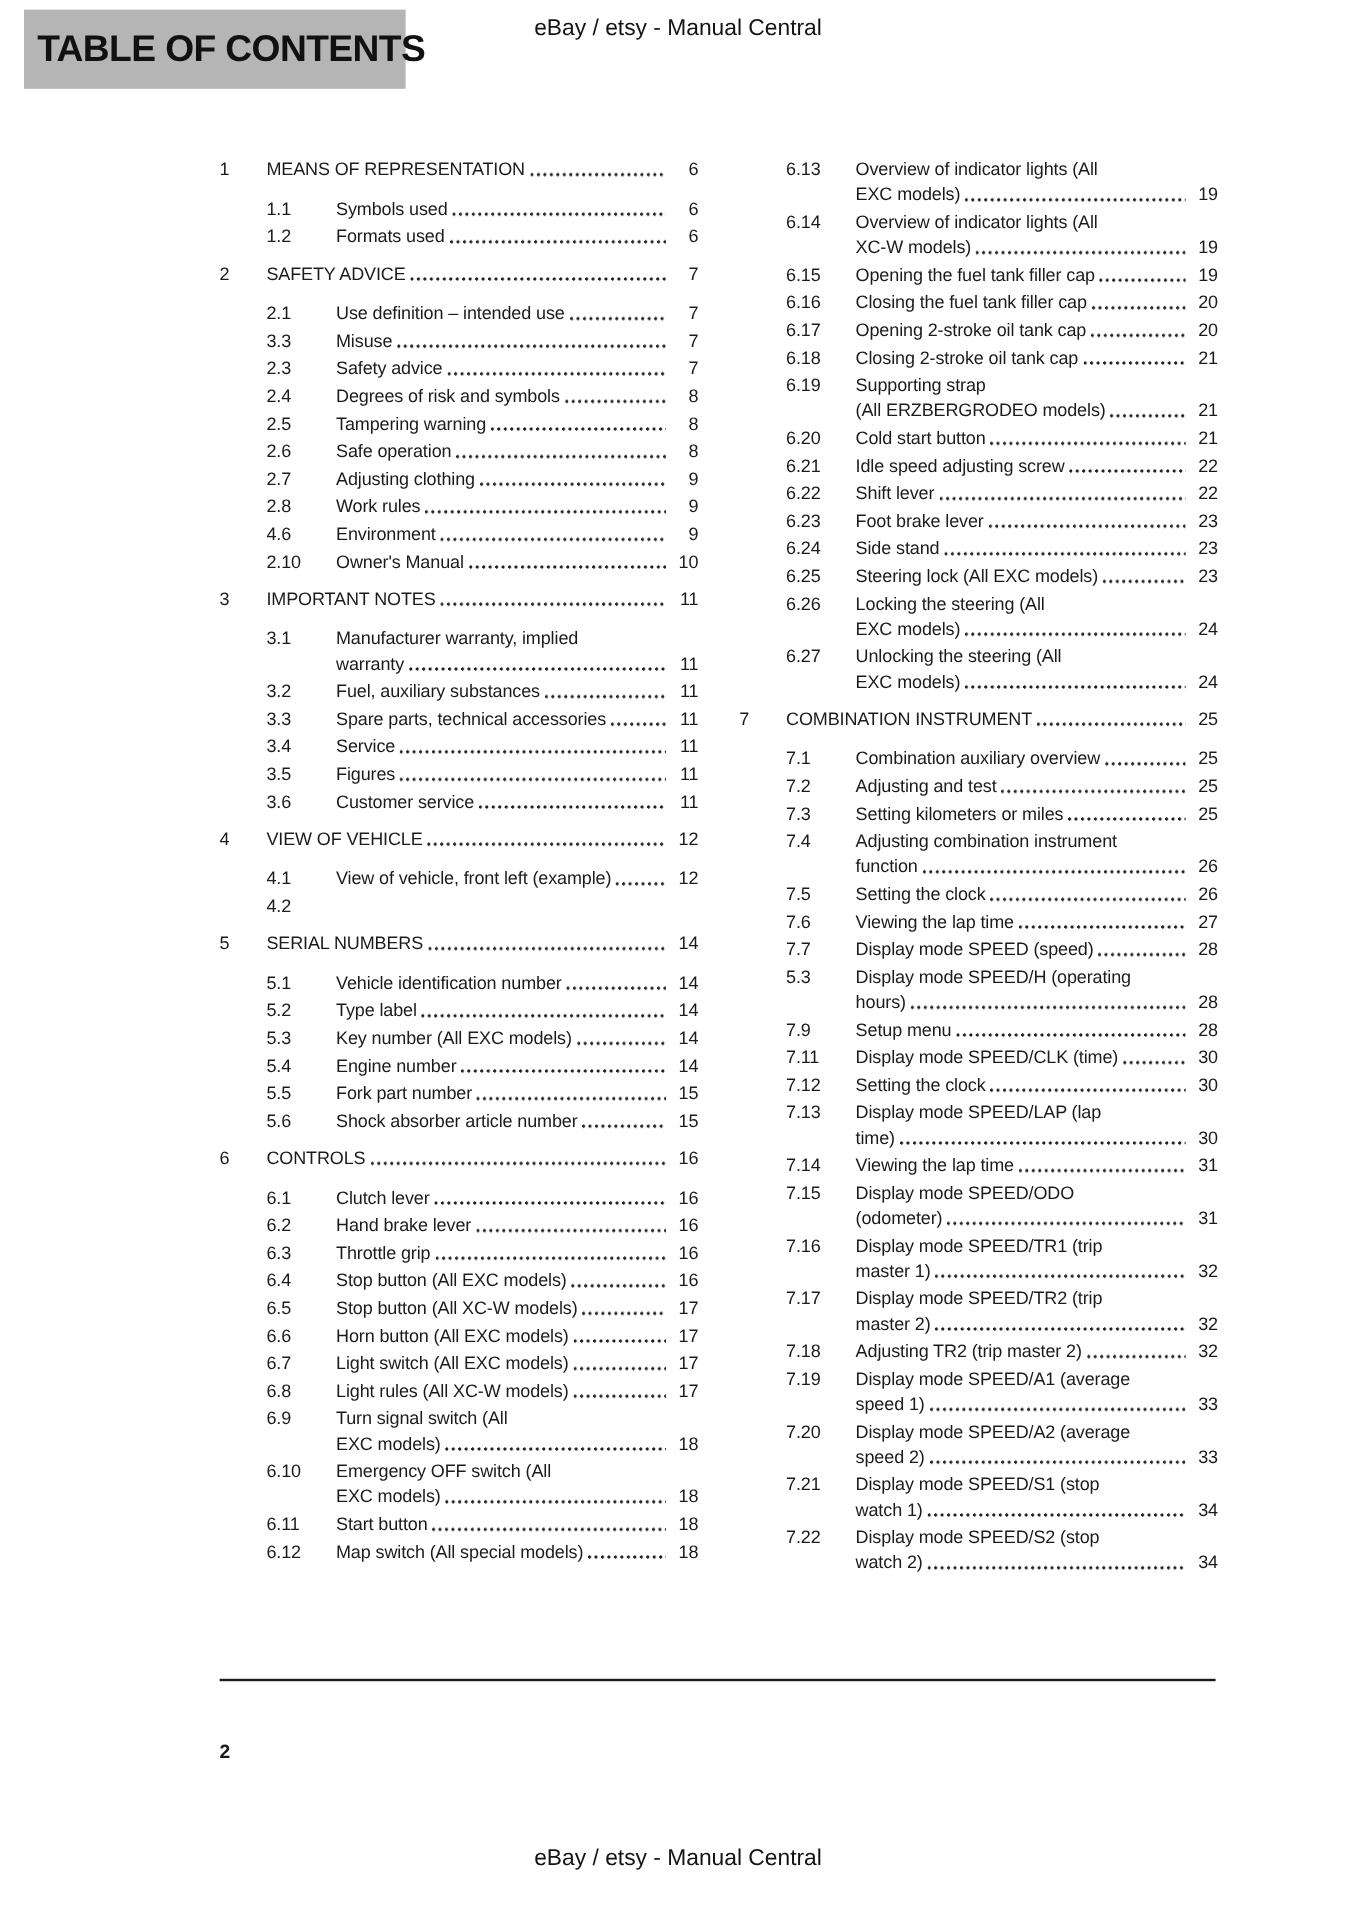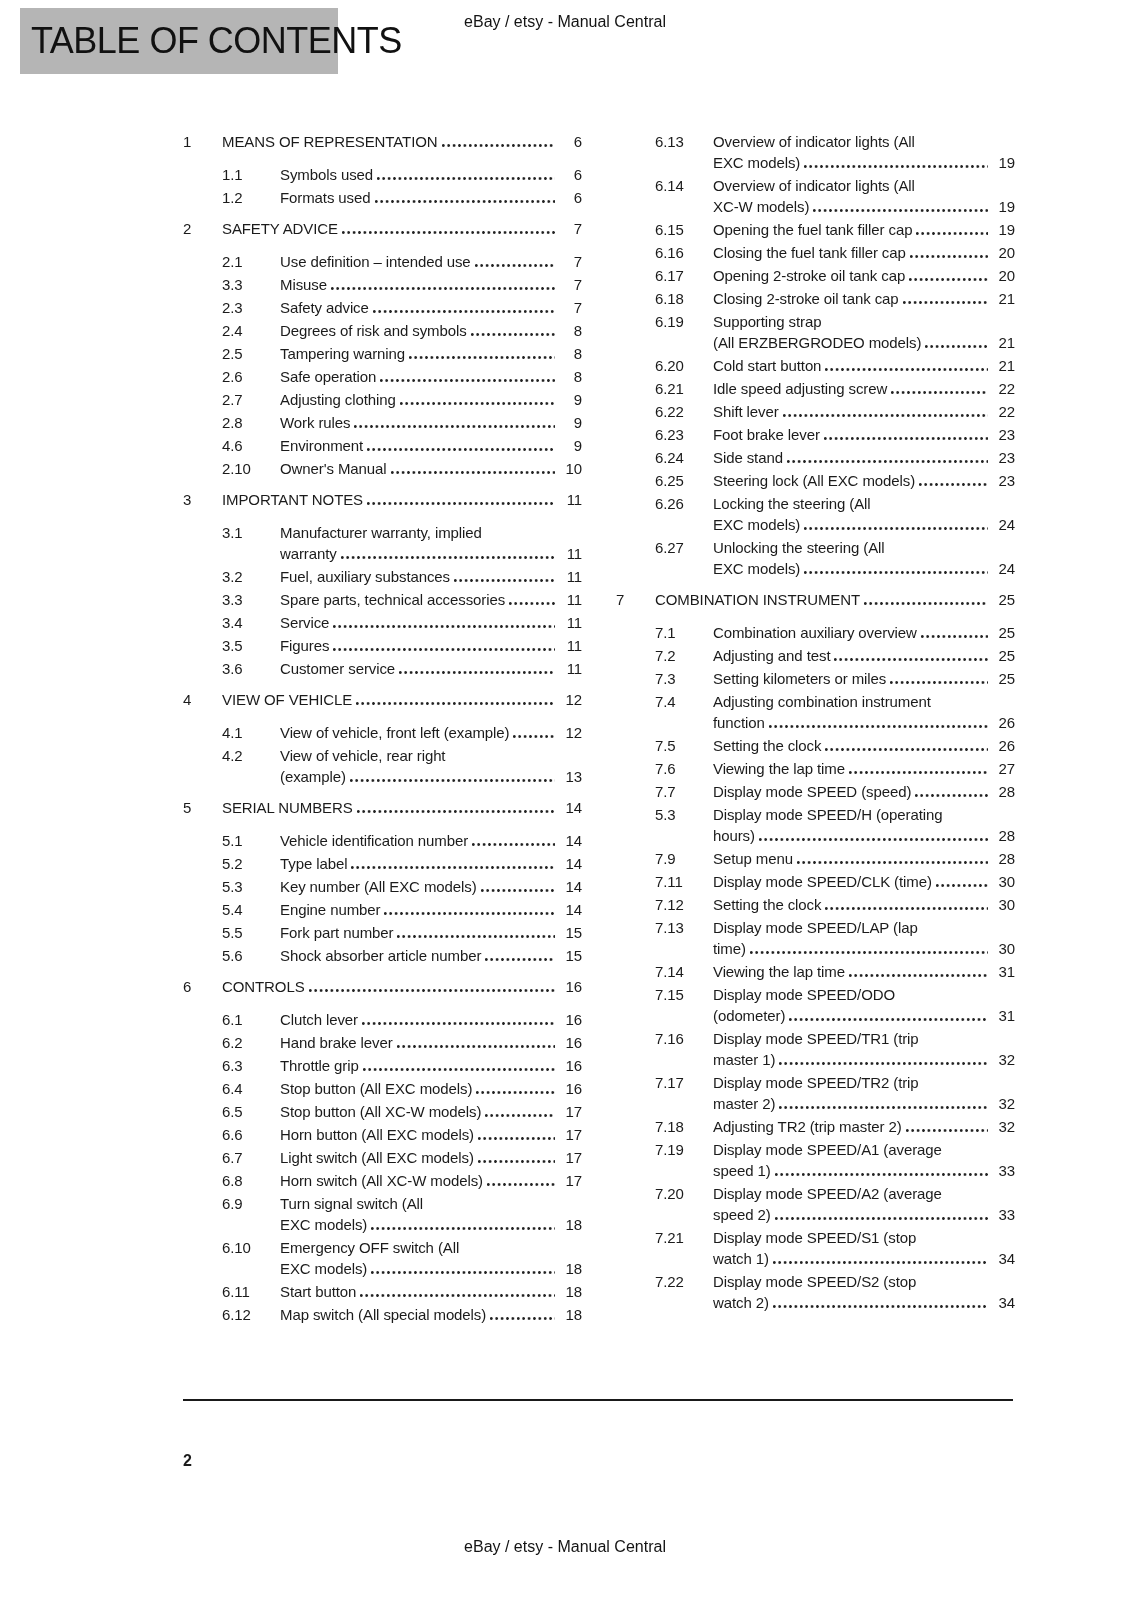--- a/index.html
+++ b/index.html
@@ -15,31 +15,31 @@
   
   .toc-banner {
     position: absolute;
     left: 20px; top: 8px;
     width: 318px; height: 66px;
     background: #b5b5b5;
     display: flex; align-items: center;
     padding-left: 11px;
   }
   .toc-banner .banner-text {
-    font-size: 36px;
-    font-weight: normal;
+    font-size: 31px;
+    font-weight: bold;
     letter-spacing: -0.5px;
     color: #111;
     white-space: nowrap;
   }
   .watermark {
     position: absolute;
     left: 0; width: 100%;
     text-align: center;
-    font-size: 16px;
+    font-size: 19px;
     color: #141414;
   }
   .watermark.top { top: 13px; }
   .watermark.bottom { top: 1538px; }
 
   
   .toc-columns {
     position: absolute;
     left: 183px; top: 131px;
     width: 832px;
@@ -336,28 +336,20 @@
           <div class="body">
             <div class="last-line">
               <span class="ttext">View of vehicle, front left (example)</span>
               <span class="dots"></span>
               <span class="pagenum">12</span>
             </div>
           </div>
         </div>
         <div class="entry level2">
           <span class="num">4.2</span>
-          <div class="body">
-            <div class="pre-line">View of vehicle, rear right</div>
-            <div class="last-line">
-              <span class="ttext">(example)</span>
-              <span class="dots"></span>
-              <span class="pagenum">13</span>
-            </div>
-          </div>
         </div>
         <div class="entry level1">
           <span class="num">5</span>
           <div class="body">
             <div class="last-line">
               <span class="ttext">SERIAL NUMBERS</span>
               <span class="dots"></span>
               <span class="pagenum">14</span>
             </div>
           </div>
@@ -499,21 +491,21 @@
               <span class="ttext">Light switch (All EXC models)</span>
               <span class="dots"></span>
               <span class="pagenum">17</span>
             </div>
           </div>
         </div>
         <div class="entry level2">
           <span class="num">6.8</span>
           <div class="body">
             <div class="last-line">
-              <span class="ttext">Horn switch (All XC-W models)</span>
+              <span class="ttext">Light rules (All XC-W models)</span>
               <span class="dots"></span>
               <span class="pagenum">17</span>
             </div>
           </div>
         </div>
         <div class="entry level2">
           <span class="num">6.9</span>
           <div class="body">
             <div class="pre-line">Turn signal switch (All</div>
             <div class="last-line">

